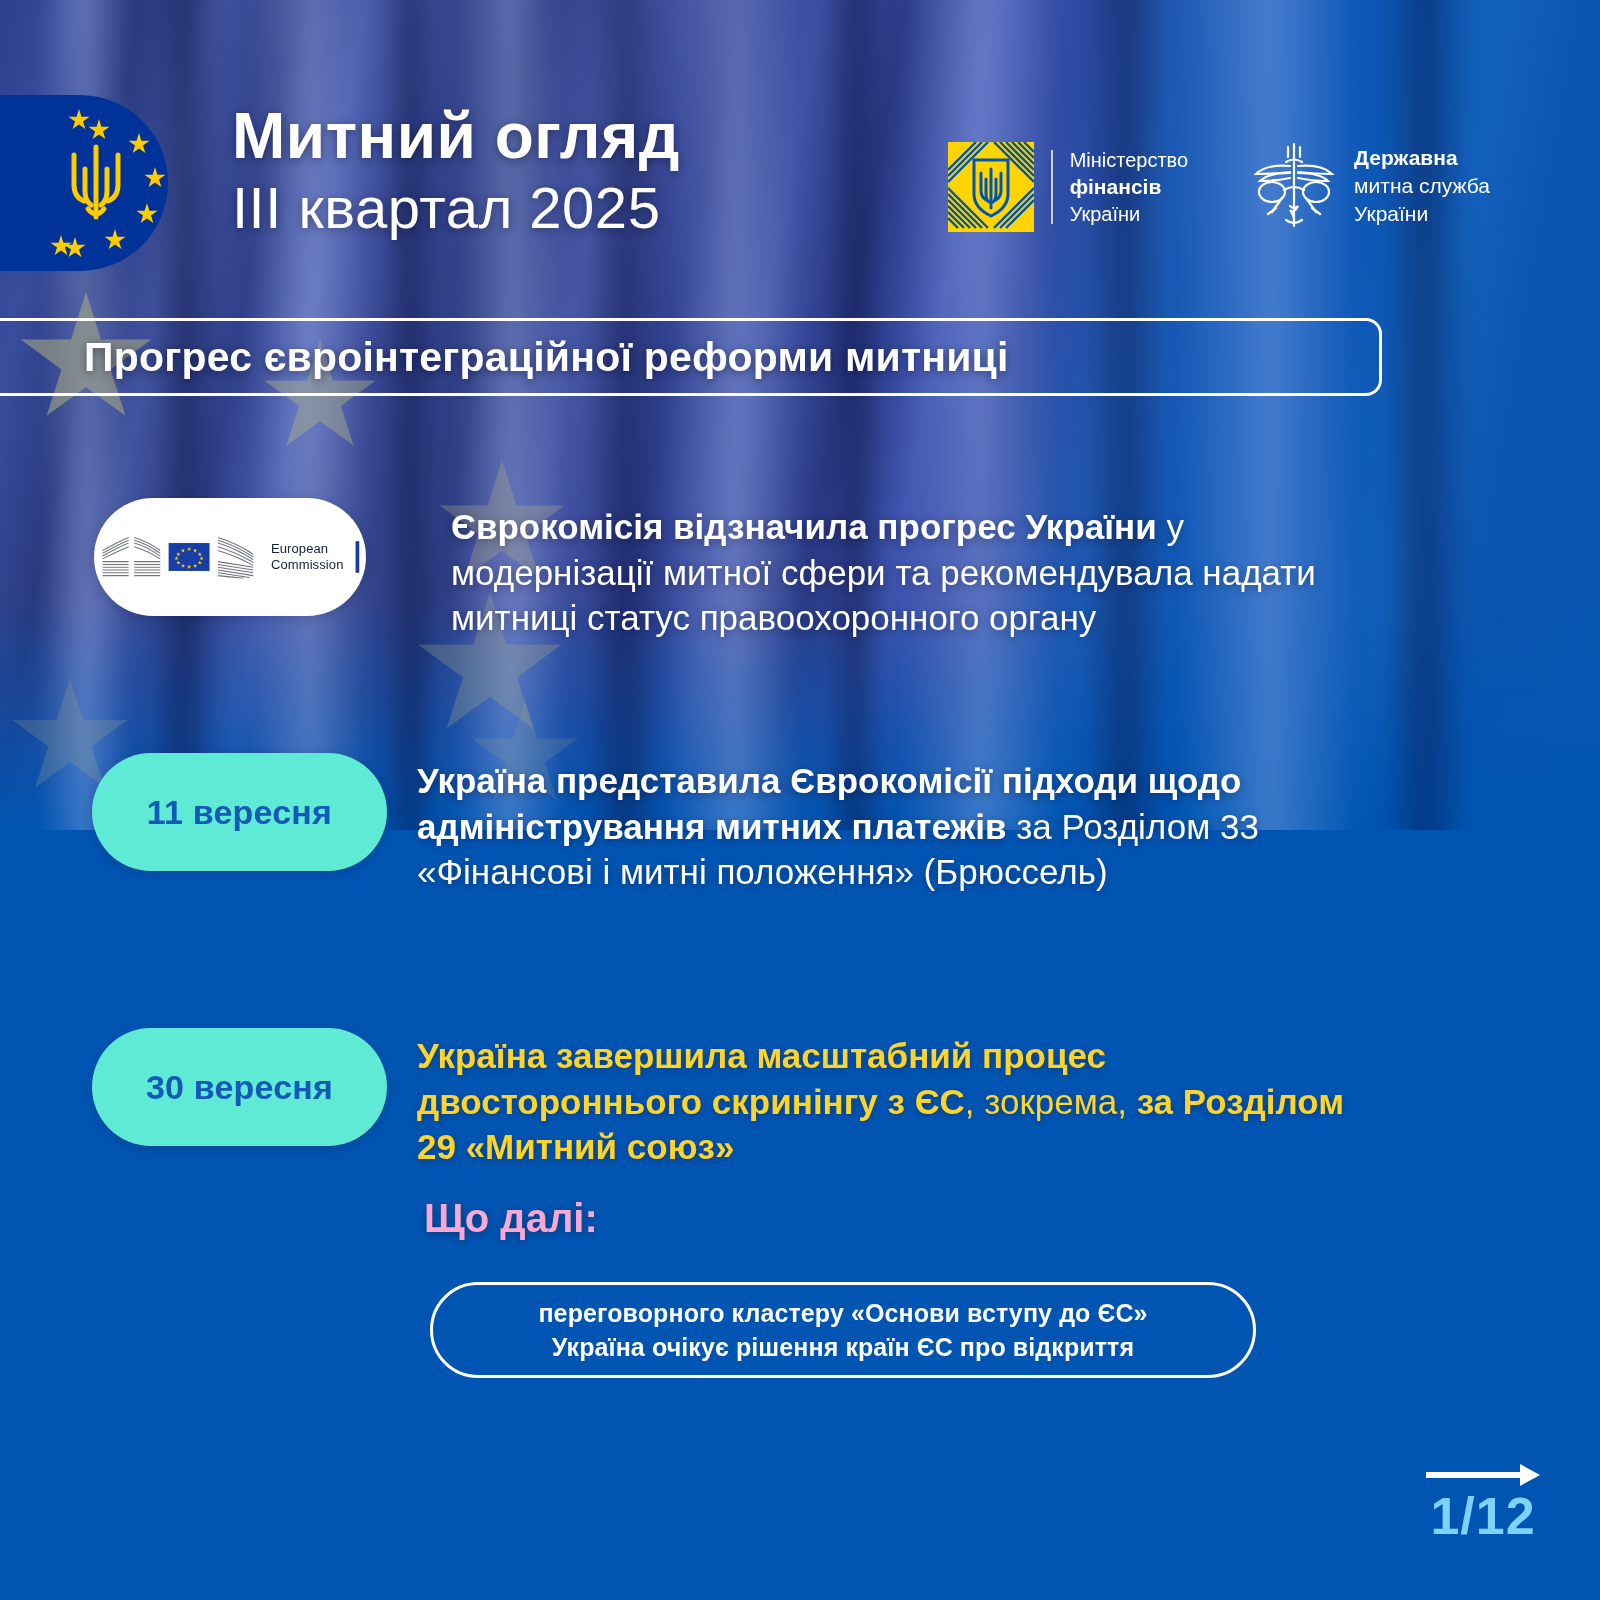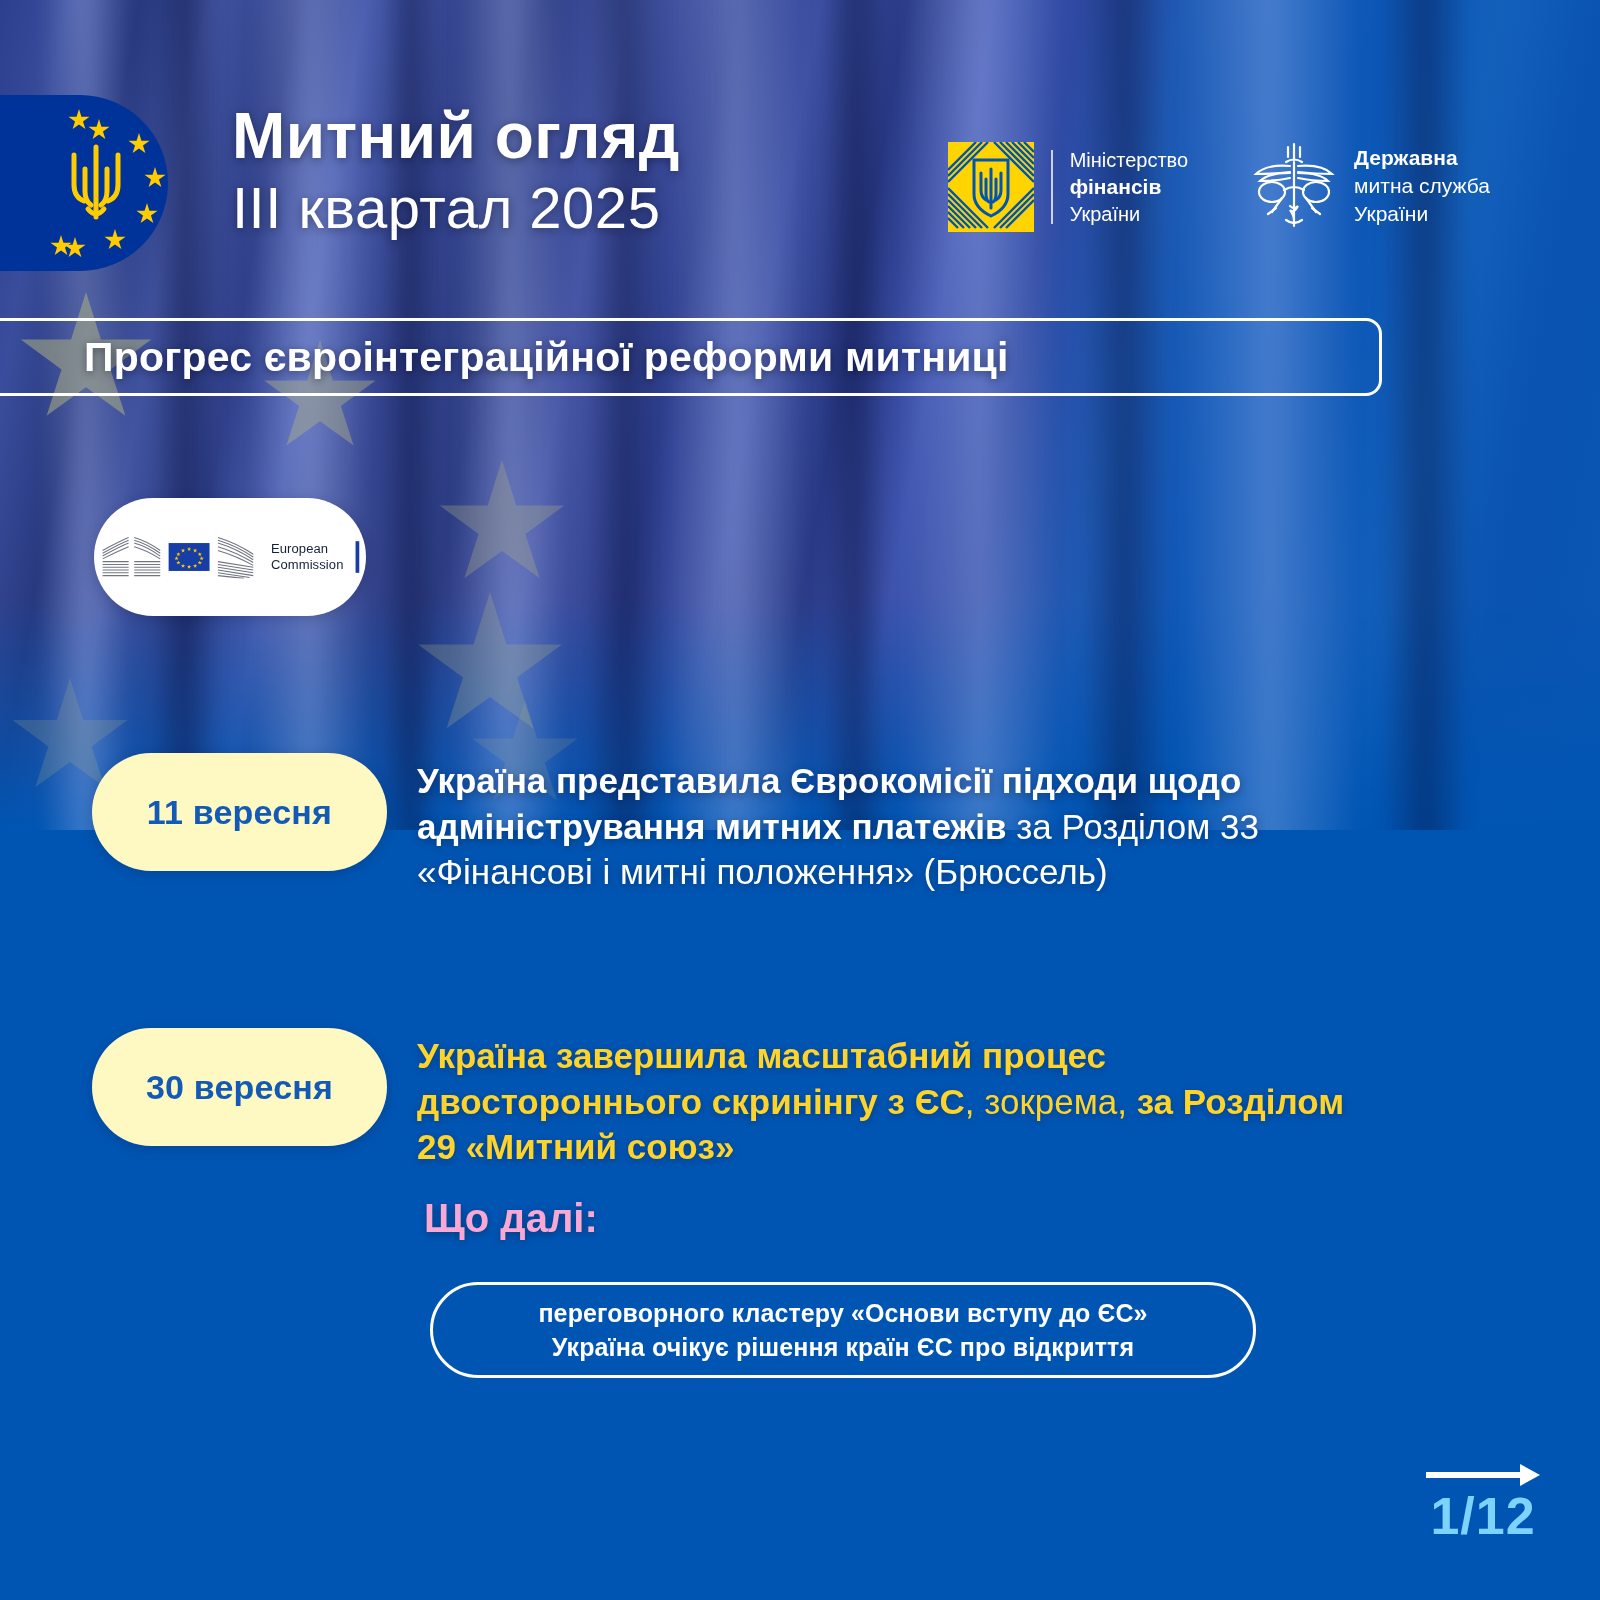--- a/index.html
+++ b/index.html
@@ -96,21 +96,21 @@
   }
   .ec-inner{ display:flex; align-items:center; gap:7px; transform:scale(.93); }
   .ec-bars{ display:block; }
   .ec-flag{ width:44px; height:30px; background:#173da6; position:relative; }
   .ec-flag .es{ position:absolute; width:5px; height:5px; background:#ffcc00;
     clip-path:polygon(50% 0%,61% 35%,98% 35%,68% 57%,79% 91%,50% 70%,21% 91%,32% 57%,2% 35%,39% 35%); }
   .ec-words{ font-size:14px; line-height:1.22; color:#14213d; font-weight:400; letter-spacing:.1px; }
   .ec-rule{ width:4px; height:34px; background:#173da6; margin-left:6px; }
 
   .pill{
-    width:295px; height:118px; background:#fef9c3; border-radius:59px;
+    width:295px; height:118px; background:#5eead4; border-radius:59px;
     display:flex; align-items:center; justify-content:center;
     color:#1359b6; font-size:34px; font-weight:bold; letter-spacing:.2px;
     box-shadow:0 3px 14px rgba(0,0,40,.18);
     flex:none; white-space:nowrap;
   }
 
   .body-text{
     color:#ffffff; font-size:35px; line-height:1.30; font-weight:400;
     text-shadow:0 2px 9px rgba(0,0,30,.35);
   }
@@ -306,20 +306,23 @@
             <path d="M2 43 L30 46"></path>
         </g>
       </svg>
       <div class="ec-words">
         <div>European</div>
         <div>Commission</div>
       </div>
       <div class="ec-rule"></div>
     </div>
   </div>
+  <div class="body-text" style="margin-left:57px; width:940px; margin-top:6px;">
+    <b>Єврокомісія відзначила прогрес України</b><span> у модернізації митної сфери та рекомендувала надати митниці статус правоохоронного органу</span>
+  </div>
 </div>
 
 <div class="row" style="left:92px; top:753px; width:1320px;">
   <div class="pill">11 вересня</div>
   <div class="body-text" style="margin-left:30px; width:970px; margin-top:5px;">
     <b>Україна представила Єврокомісії підходи щодо адміністрування митних платежів</b><span> за Розділом 33 «Фінансові і митні положення» (Брюссель)</span>
   </div>
 </div>
 
 <div class="row" style="left:92px; top:1028px; width:1320px;">

